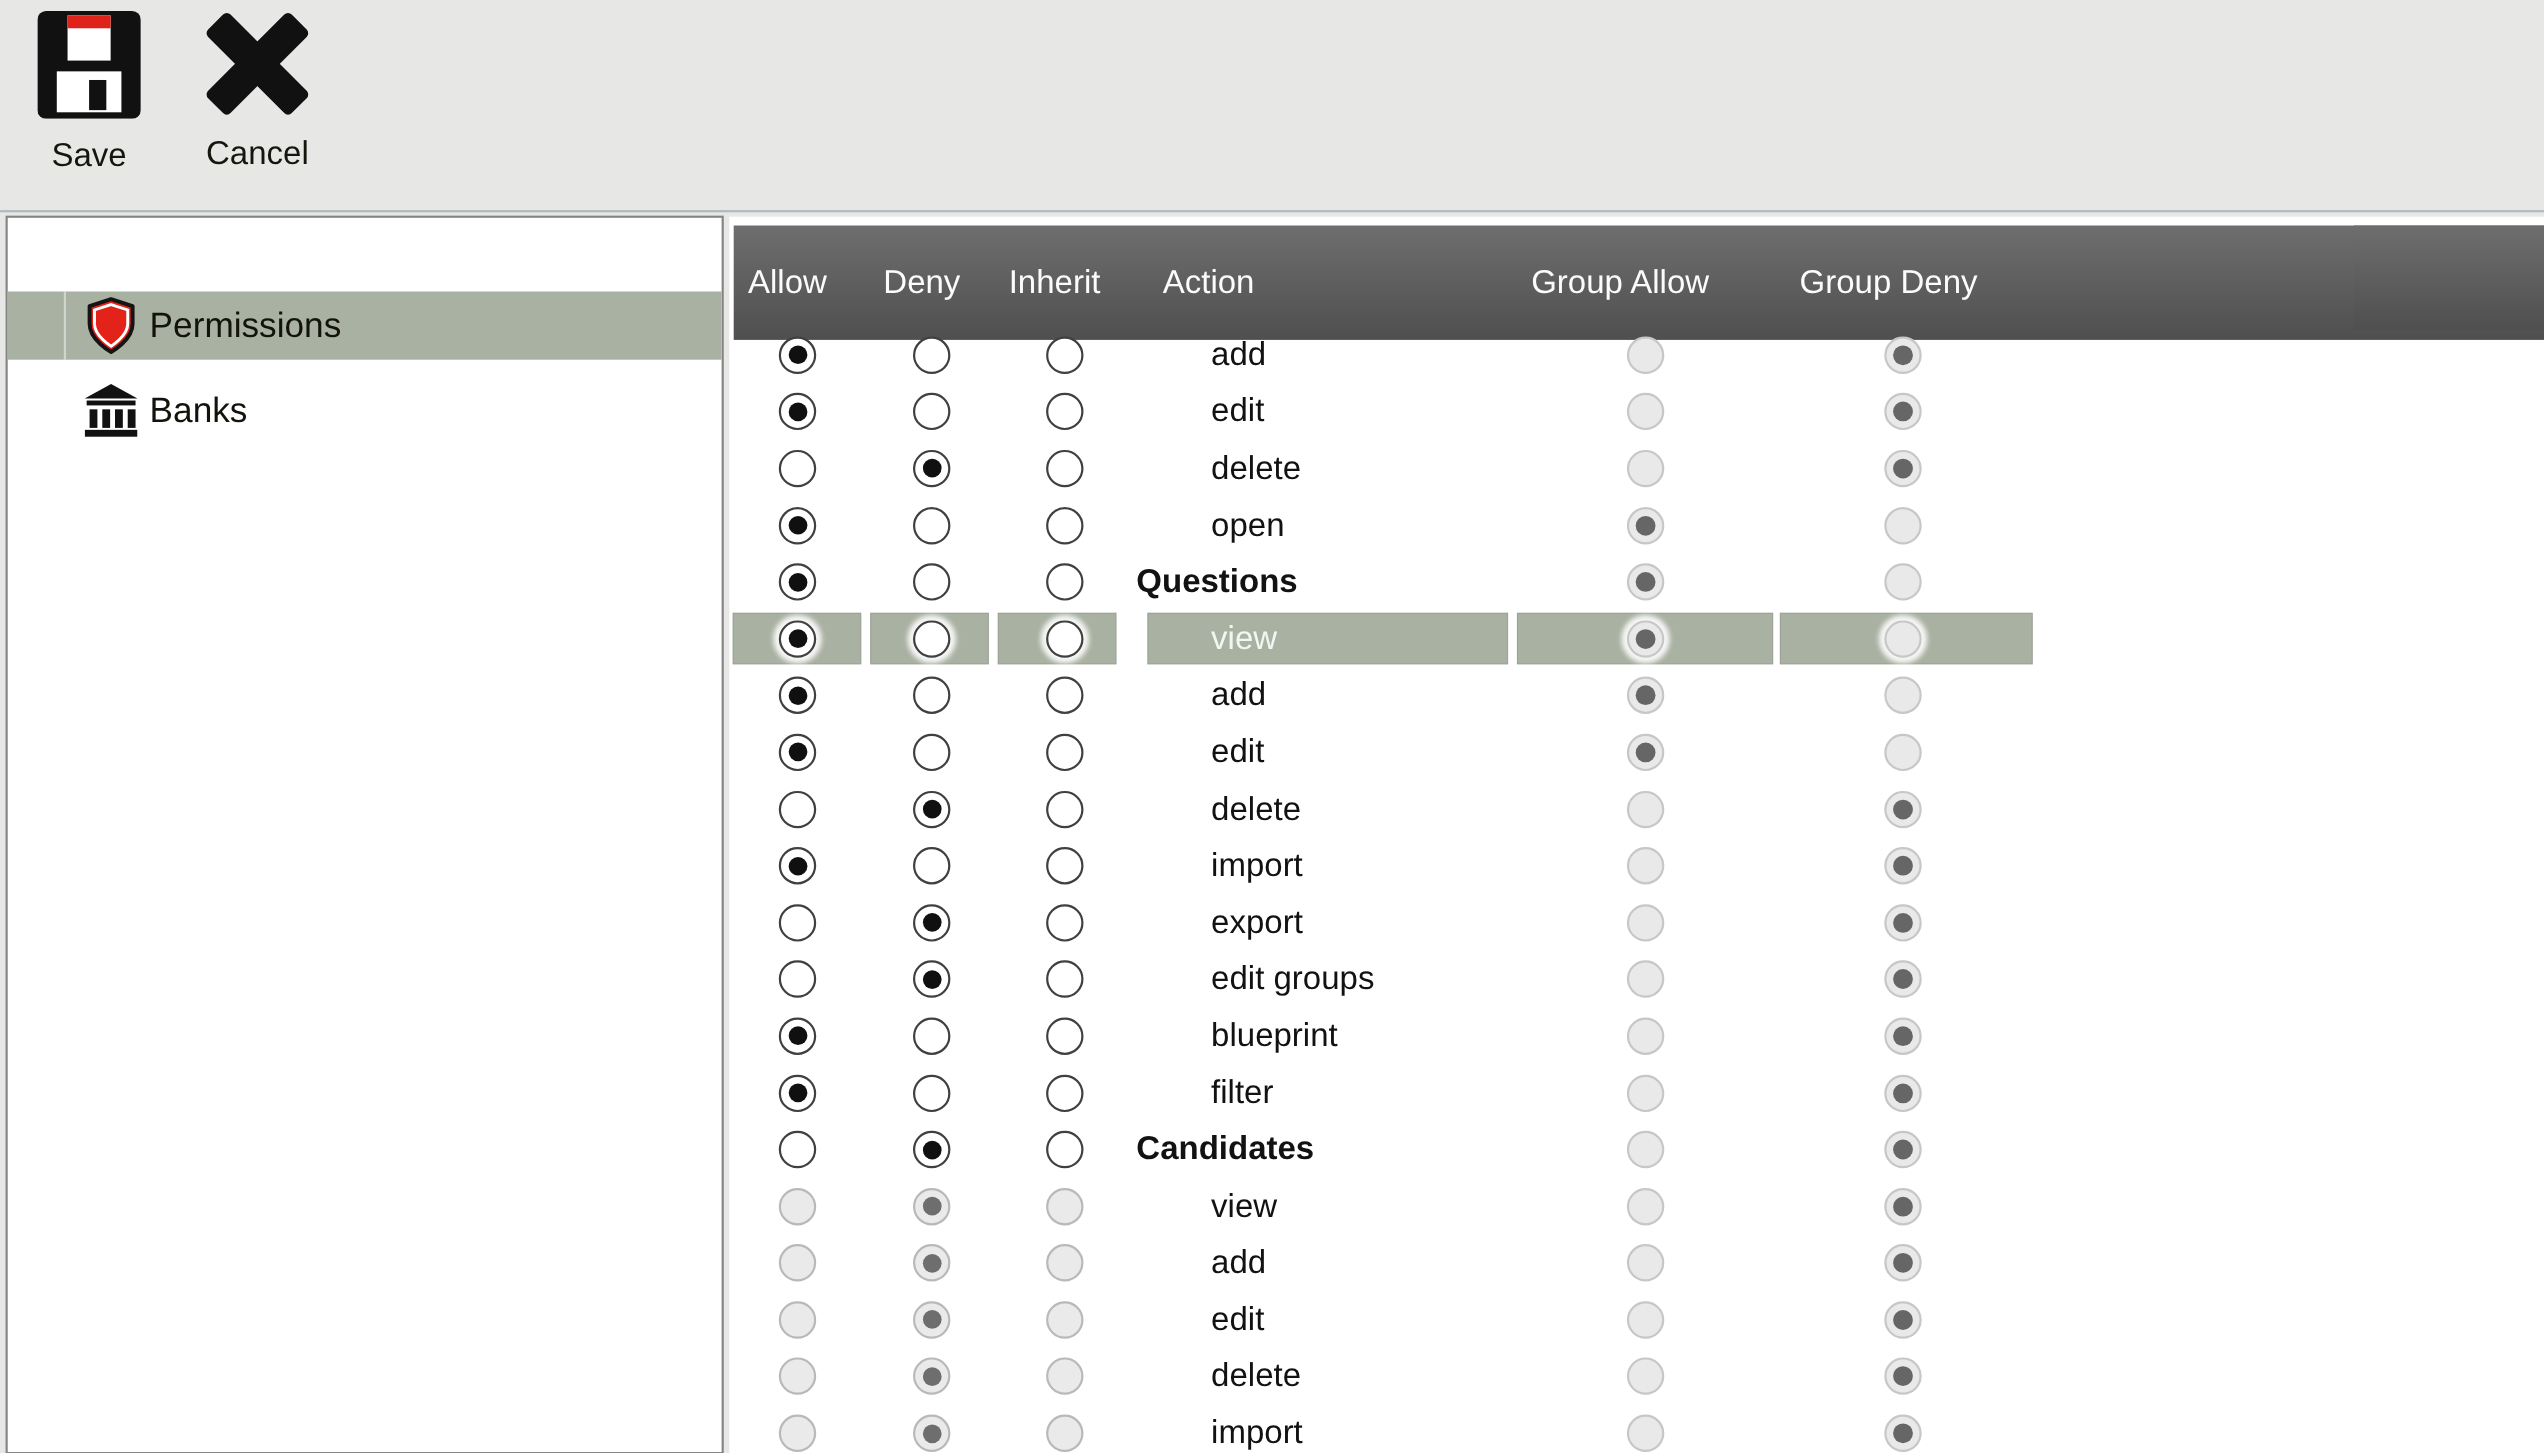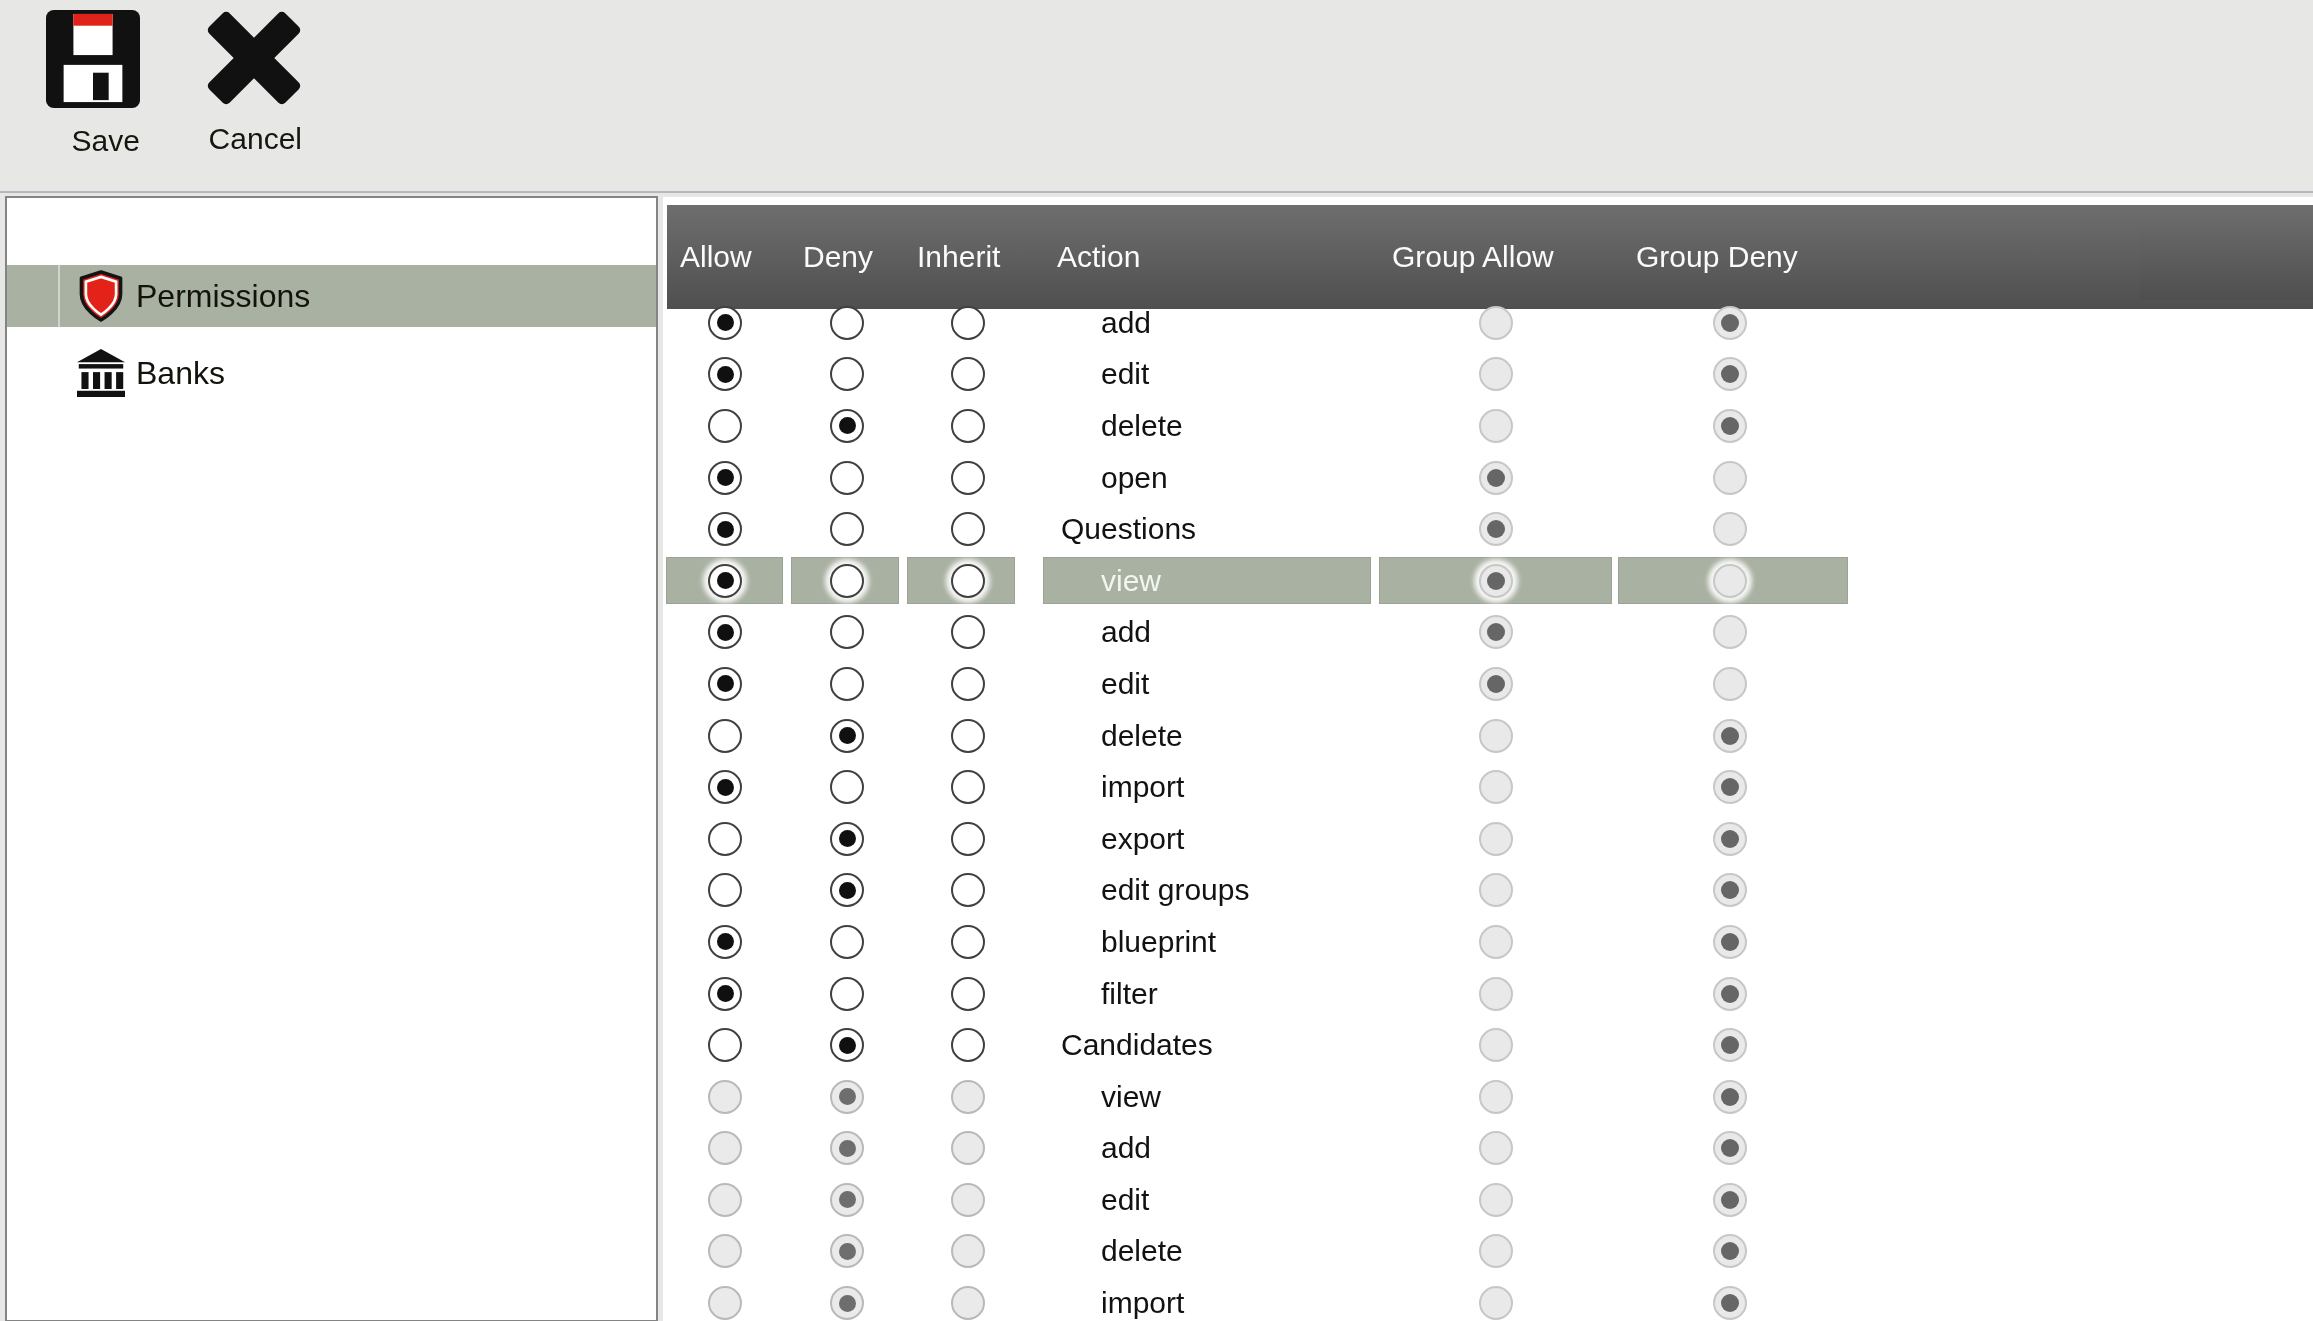--- a/index.html
+++ b/index.html
@@ -1,21 +1,21 @@
 <!DOCTYPE html>
 <html style="--selection-green: #a9b1a2; --header-top: #6e6e6e; --header-bottom: #4f4f4f; --accent-red: #e0231a; --window-bg: #e7e8e6;"><head>
 <meta charset="utf-8">
 <style>
   html,body{margin:0;padding:0}
   .screen{position:relative;width:2313px;height:1321px;background:var(--window-bg,#e7e8e6);
     font-family:"Liberation Sans",sans-serif;overflow:hidden;color:#141414}
 
   
   .toolbar{position:absolute;left:0;top:0;width:100%;height:191px;border-bottom:2px solid #b3b7bf;background:var(--window-bg,#e7e8e6)}
-  .tool-btn{position:absolute;top:10px;display:flex;flex-direction:column;align-items:flex-end;gap:14px;cursor:default}
+  .tool-btn{position:absolute;top:10px;display:flex;flex-direction:column;align-items:center;gap:14px;cursor:default}
   .tool-btn .lbl{font-size:30px;color:#16160f;line-height:1}
   .btn-save{left:22px;width:118px}
   .btn-cancel{left:166px;width:136px}
 
   
   .sidebar{position:absolute;left:5px;top:196px;width:653px;height:1126px;background:#fff;
     border:2px solid #848484;box-sizing:border-box}
   .side-item{position:absolute;left:0;width:100%;height:62px}
   .side-item.selected{background:var(--selection-green,#a9b1a2)}
   .side-item.selected::before{content:"";position:absolute;left:51px;top:0;bottom:0;width:2px;background:rgba(255,255,255,.45)}
@@ -40,21 +40,21 @@
   .radio.user{border:2px solid #404040}
   .radio.user.on::after{content:"";width:17px;height:17px;border-radius:50%;background:#101010}
   .radio.user.dis{border-color:#b9b9b9;background:#eaeaea}
   .radio.user.dis.on::after{background:#6e6e6e}
   .radio.grp{border:2px solid #c7c7c7;background:#e9e9e9}
   .radio.grp.on::after{content:"";width:18px;height:18px;border-radius:50%;background:#666}
   .r-allow{left:45px}.r-deny{left:167px}.r-inherit{left:288px}
   .r-gallow{left:816px}.r-gdeny{left:1050px}
 
   .action-label{position:absolute;left:438px;top:50%;transform:translateY(-50%);font-size:30px;color:#121212;white-space:nowrap}
-  .row.bold .action-label{left:398px;font-weight:400}
+  .row.bold .action-label{left:370px;font-weight:700}
   .row.hl .action-label{color:#f3f5f0}
   .row.hl .radio{box-shadow:0 0 5px 5px rgba(255,255,255,.9)}
 </style>
 </head>
 <body>
 
 <div class="screen">
 
   <div class="toolbar">
     <div class="tool-btn btn-save">

